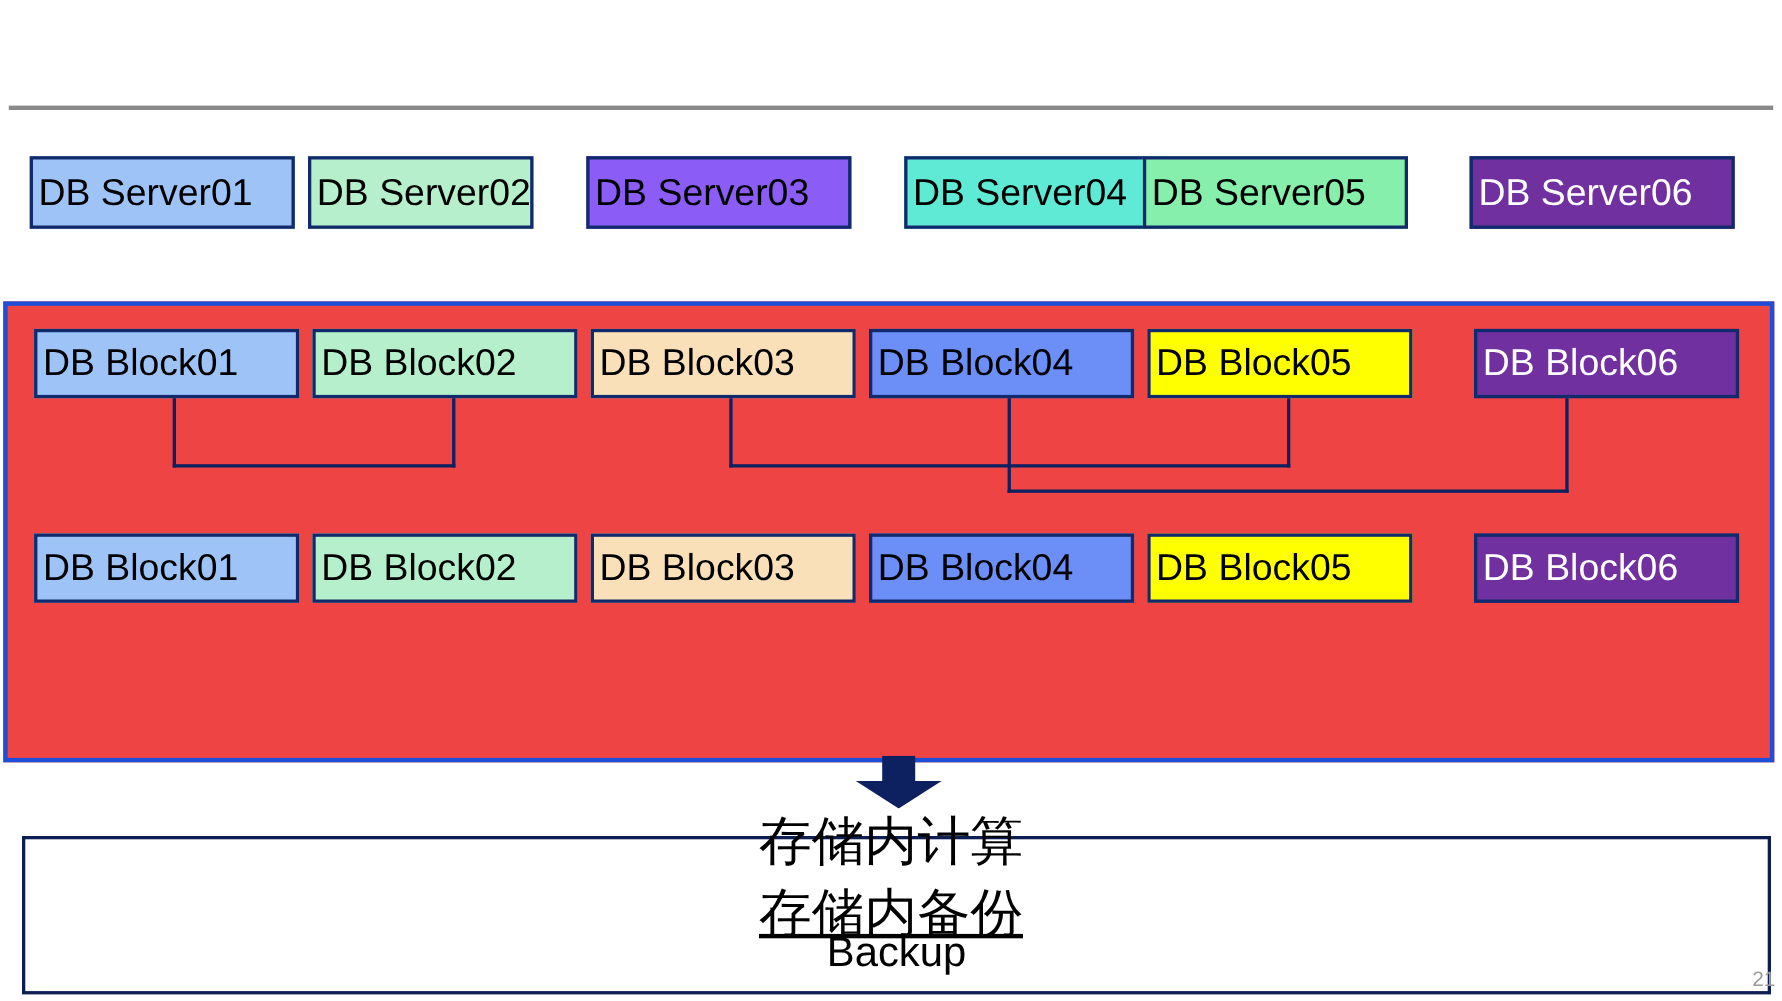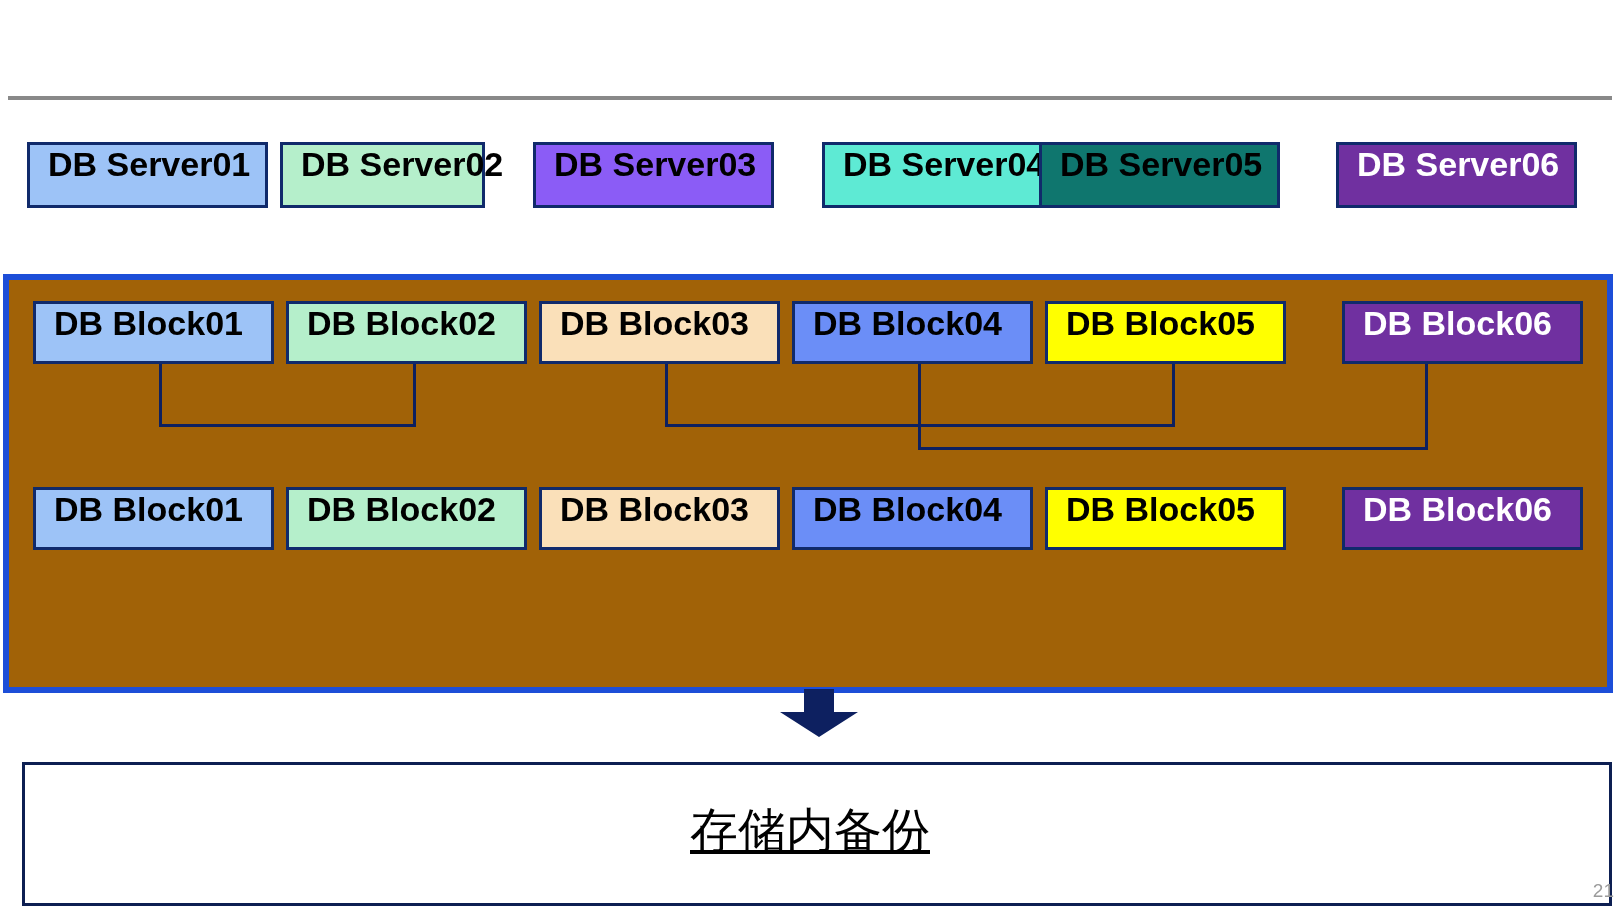--- a/index.html
+++ b/index.html
@@ -26,38 +26,37 @@
     position:absolute;left:8px;top:96px;
     width:1604px;height:4px;
     background:#898989;
   }
 
   
   .node{
     position:absolute;
     box-sizing:border-box;
     border:3px solid #102A6B;
-    display:flex;align-items:flex-start;
+    display:flex;align-items:center;
     font-size:34px;
     color:#000000;
     white-space:nowrap;
-    padding-left:18px;
-    font-weight:bold;
+    padding-left:5px;
   }
   .node.server{height:66px;}
   .node.block{height:63px;}
   .node.white-text{color:#ffffff;margin-left:44px;}
 
   
   .storage-panel{
     position:absolute;
     left:3px;top:274px;width:1610px;height:419px;
     box-sizing:border-box;
-    background:#a16207;
-    border:6px solid #1d4ed8;
+    background:#ef4444;
+    border:4px solid #1d4ed8;
   }
   .backup-box{
     position:absolute;
     left:13px;top:482px;width:1590px;height:144px;
     box-sizing:border-box;
     background:#ffffff;
     border:3px solid #0D1F52;
   }
   .backup-label{
     position:absolute;
@@ -118,21 +117,21 @@
       </div>
       <div class="node server" style="left: 280px; top: 142px; width: 205px; background: rgb(181, 239, 203); color: rgb(0, 0, 0);">
         <span>DB Server02</span>
       </div>
       <div class="node server" style="left: 533px; top: 142px; width: 241px; background: #8b5cf6; color: rgb(0, 0, 0);">
         <span>DB Server03</span>
       </div>
       <div class="node server" style="left: 822px; top: 142px; width: 241px; background: #5eead4; color: rgb(0, 0, 0);">
         <span>DB Server04</span>
       </div>
-      <div class="node server" style="left: 1039px; top: 142px; width: 241px; background: #0f766e; color: rgb(0, 0, 0);">
+      <div class="node server" style="left: 1039px; top: 142px; width: 241px; background: #86efac; color: rgb(0, 0, 0);">
         <span>DB Server05</span>
       </div>
       <div class="node server white-text" style="left: 1292px; top: 142px; width: 241px; background: rgb(112, 48, 160); color: rgb(255, 255, 255);">
         <span>DB Server06</span>
       </div>
     </div>
 
   <div class="storage-panel">
 
     <div id="block-row-primary">
@@ -188,20 +187,22 @@
         <div class="node block" style="left: 783px; top: 207px; width: 241px; background: rgb(107, 142, 247); color: rgb(0, 0, 0);">
           <span>DB Block04</span>
         </div>
         <div class="node block" style="left: 1036px; top: 207px; width: 241px; background: rgb(255, 255, 0); color: rgb(0, 0, 0);">
           <span>DB Block05</span>
         </div>
         <div class="node block white-text" style="left: 1289px; top: 207px; width: 241px; background: rgb(112, 48, 160); color: rgb(255, 255, 255);">
           <span>DB Block06</span>
         </div>
       </div>
+    <div class="backup-label">Backup</div>
 
     <div class="storage-label">Storage</div>
   </div>
 
+  <div class="caption c1">存储内计算</div>
   <div class="caption c2">存储内备份</div>
 
   <div class="page-number">21</div>
 </div>
 
 </body></html>

